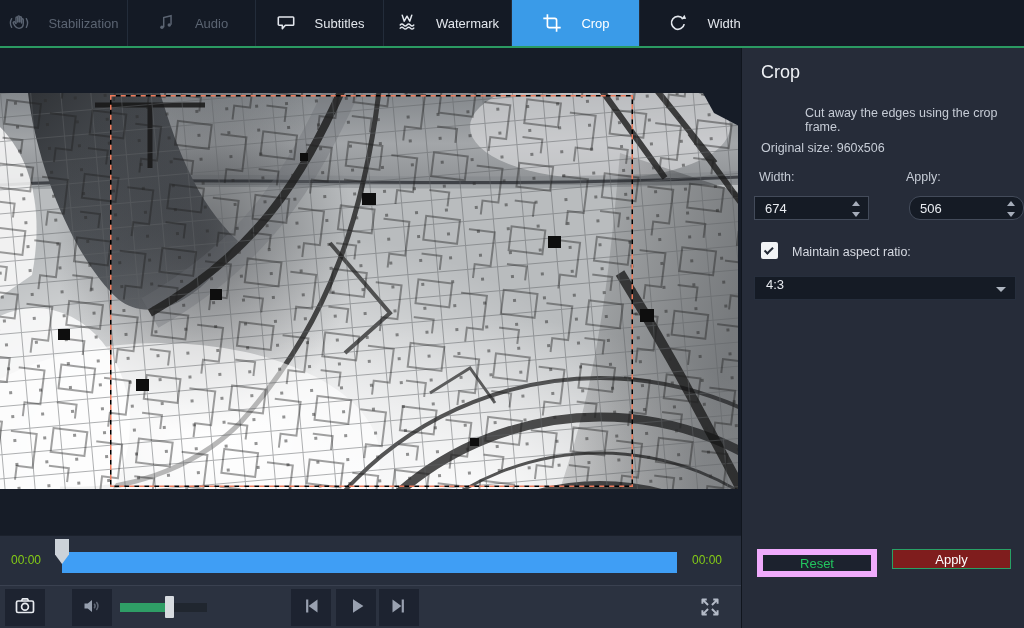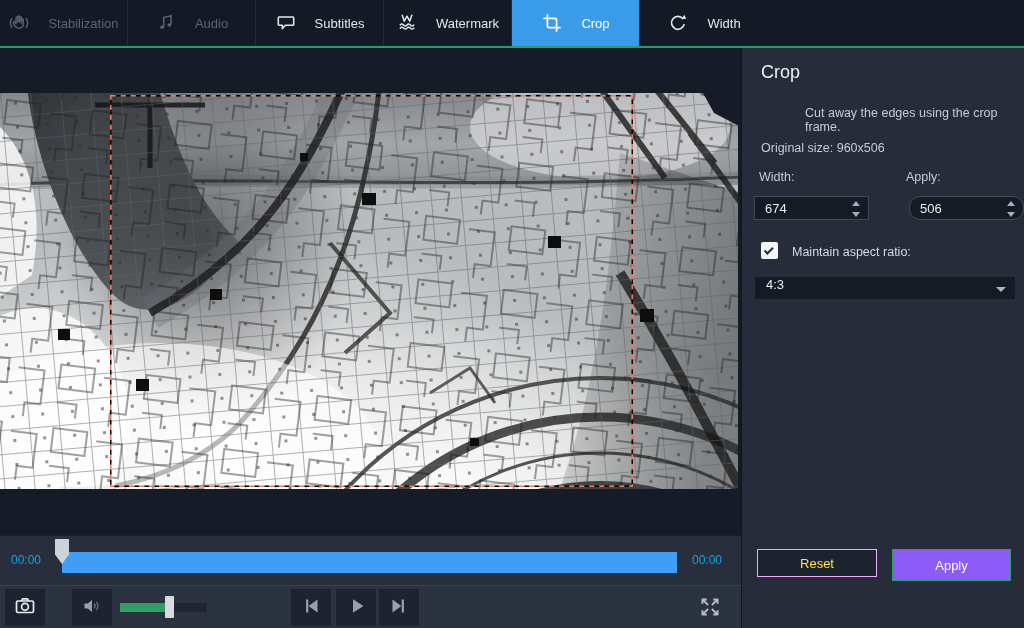--- a/index.html
+++ b/index.html
@@ -22,21 +22,21 @@
   .preview { position:relative; width:741px; height:580px; background:#161c27; overflow:hidden; }
   .panel { position:relative; width:283px; height:580px; background:#262c39;
     border-left:1px solid #10151d; color:#cfd4dd; }
 
   
   .video-img { position:absolute; left:0; top:45px; width:741px; height:396px; }
   .crop-frame { position:absolute; left:110px; top:47px; width:523px; height:392px; cursor:move; }
 
   .timeline { position:absolute; left:0; top:487px; width:741px; height:50px;
     background:#272e3c; border-top:1px solid #1b212c; }
-  .t-time { position:absolute; top:17px; color:#0ea5e9; font-size:12px; }
+  .t-time { position:absolute; top:17px; color:#84cc16; font-size:12px; }
   .t-left { left:11px; }
   .t-right { left:692px; }
   .progress { position:absolute; left:62px; top:16px; width:615px; height:21px;
     background:#3f9ef5; cursor:pointer; }
   .playhead { position:absolute; left:55px; top:3px; width:14px; height:25px; background:#ccd2d9;
     clip-path:polygon(0 0,100% 0,100% 62%,50% 100%,0 62%); cursor:grab; }
 
   .controls { position:absolute; left:0; top:537px; width:741px; height:43px;
     background:#2b3240; border-top:1px solid #3a4150; }
   .cbtn { position:absolute; top:3px; width:40px; height:37px; background:#1d2330;
@@ -72,25 +72,25 @@
   .checkbox .mark { width:9px; height:5px; border-left:2px solid #232a36; border-bottom:2px solid #232a36;
     transform:rotate(-45deg) translate(0,-1px); }
   .chk-label { font-size:12.5px; color:#d6dae2; }
 
   .select { position:absolute; left:12px; top:228px; width:262px; height:24px;
     background:#151b25; border:1px solid #262e3c; display:flex; align-items:flex-start;
     padding-left:11px; font-size:13px; color:#e8ebf0; cursor:pointer; }
   .select .caret { position:absolute; right:9px; top:10px; width:0; height:0;
     border-left:5px solid transparent; border-right:5px solid transparent; border-top:5px solid #aeb5c0; }
 
-  .btn { position:absolute; border:1px solid #f0abfc; background:#1c222e; color:#fde047;
+  .btn { position:absolute; border:6px solid #f0abfc; background:#1c222e; color:#22c55e;
     font-size:13px; font-family:"Liberation Sans",sans-serif; cursor:pointer; }
   .reset-btn { left:15px; top:501px; width:120px; height:28px; }
-  .apply-btn { left:150px; top:501px; width:119px; height:32px;
-    background:#8b5cf6; border:1px solid #28a165; color:#fff; }
+  .apply-btn { left:150px; top:501px; width:119px; height:20px;
+    background:#7f1d1d; border:1px solid #28a165; color:#fff; }
   .done-btn  { left:12px; top:545px; width:262px; height:30px; font-size:13.5px;margin-top:44px; }
 </style>
 </head>
 <body>
 
 <div class="toolbar">
 
   <div class="tab disabled">
     <span class="ticon">
       <svg viewBox="0 0 24 24" fill="none" stroke="currentColor" stroke-width="1.5" stroke-linecap="round" stroke-linejoin="round">

